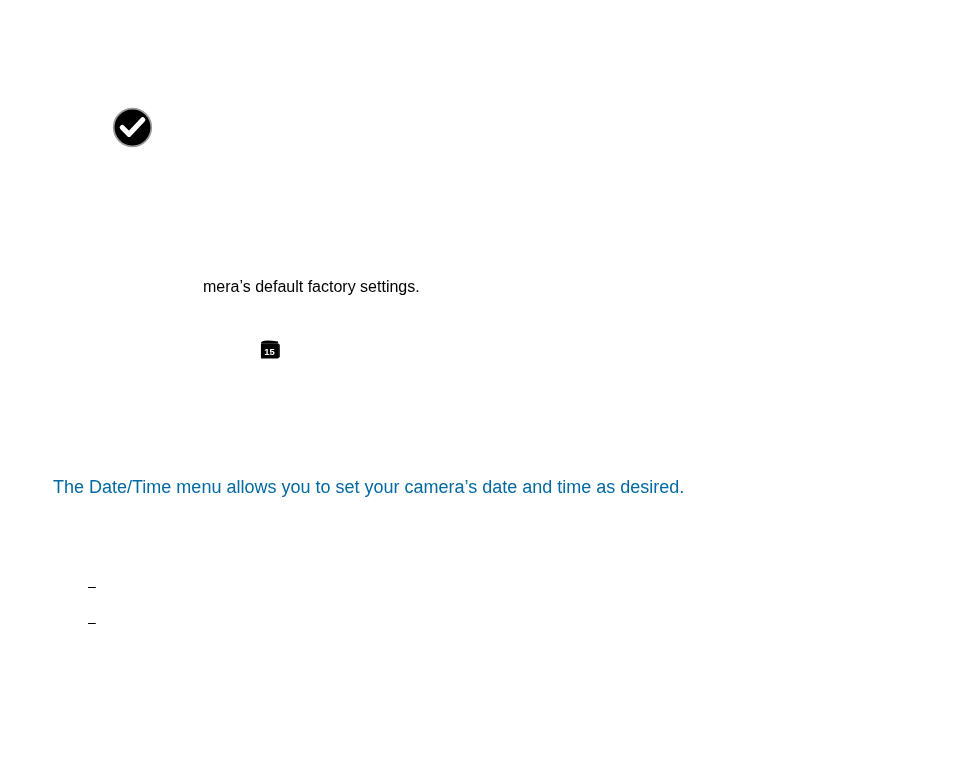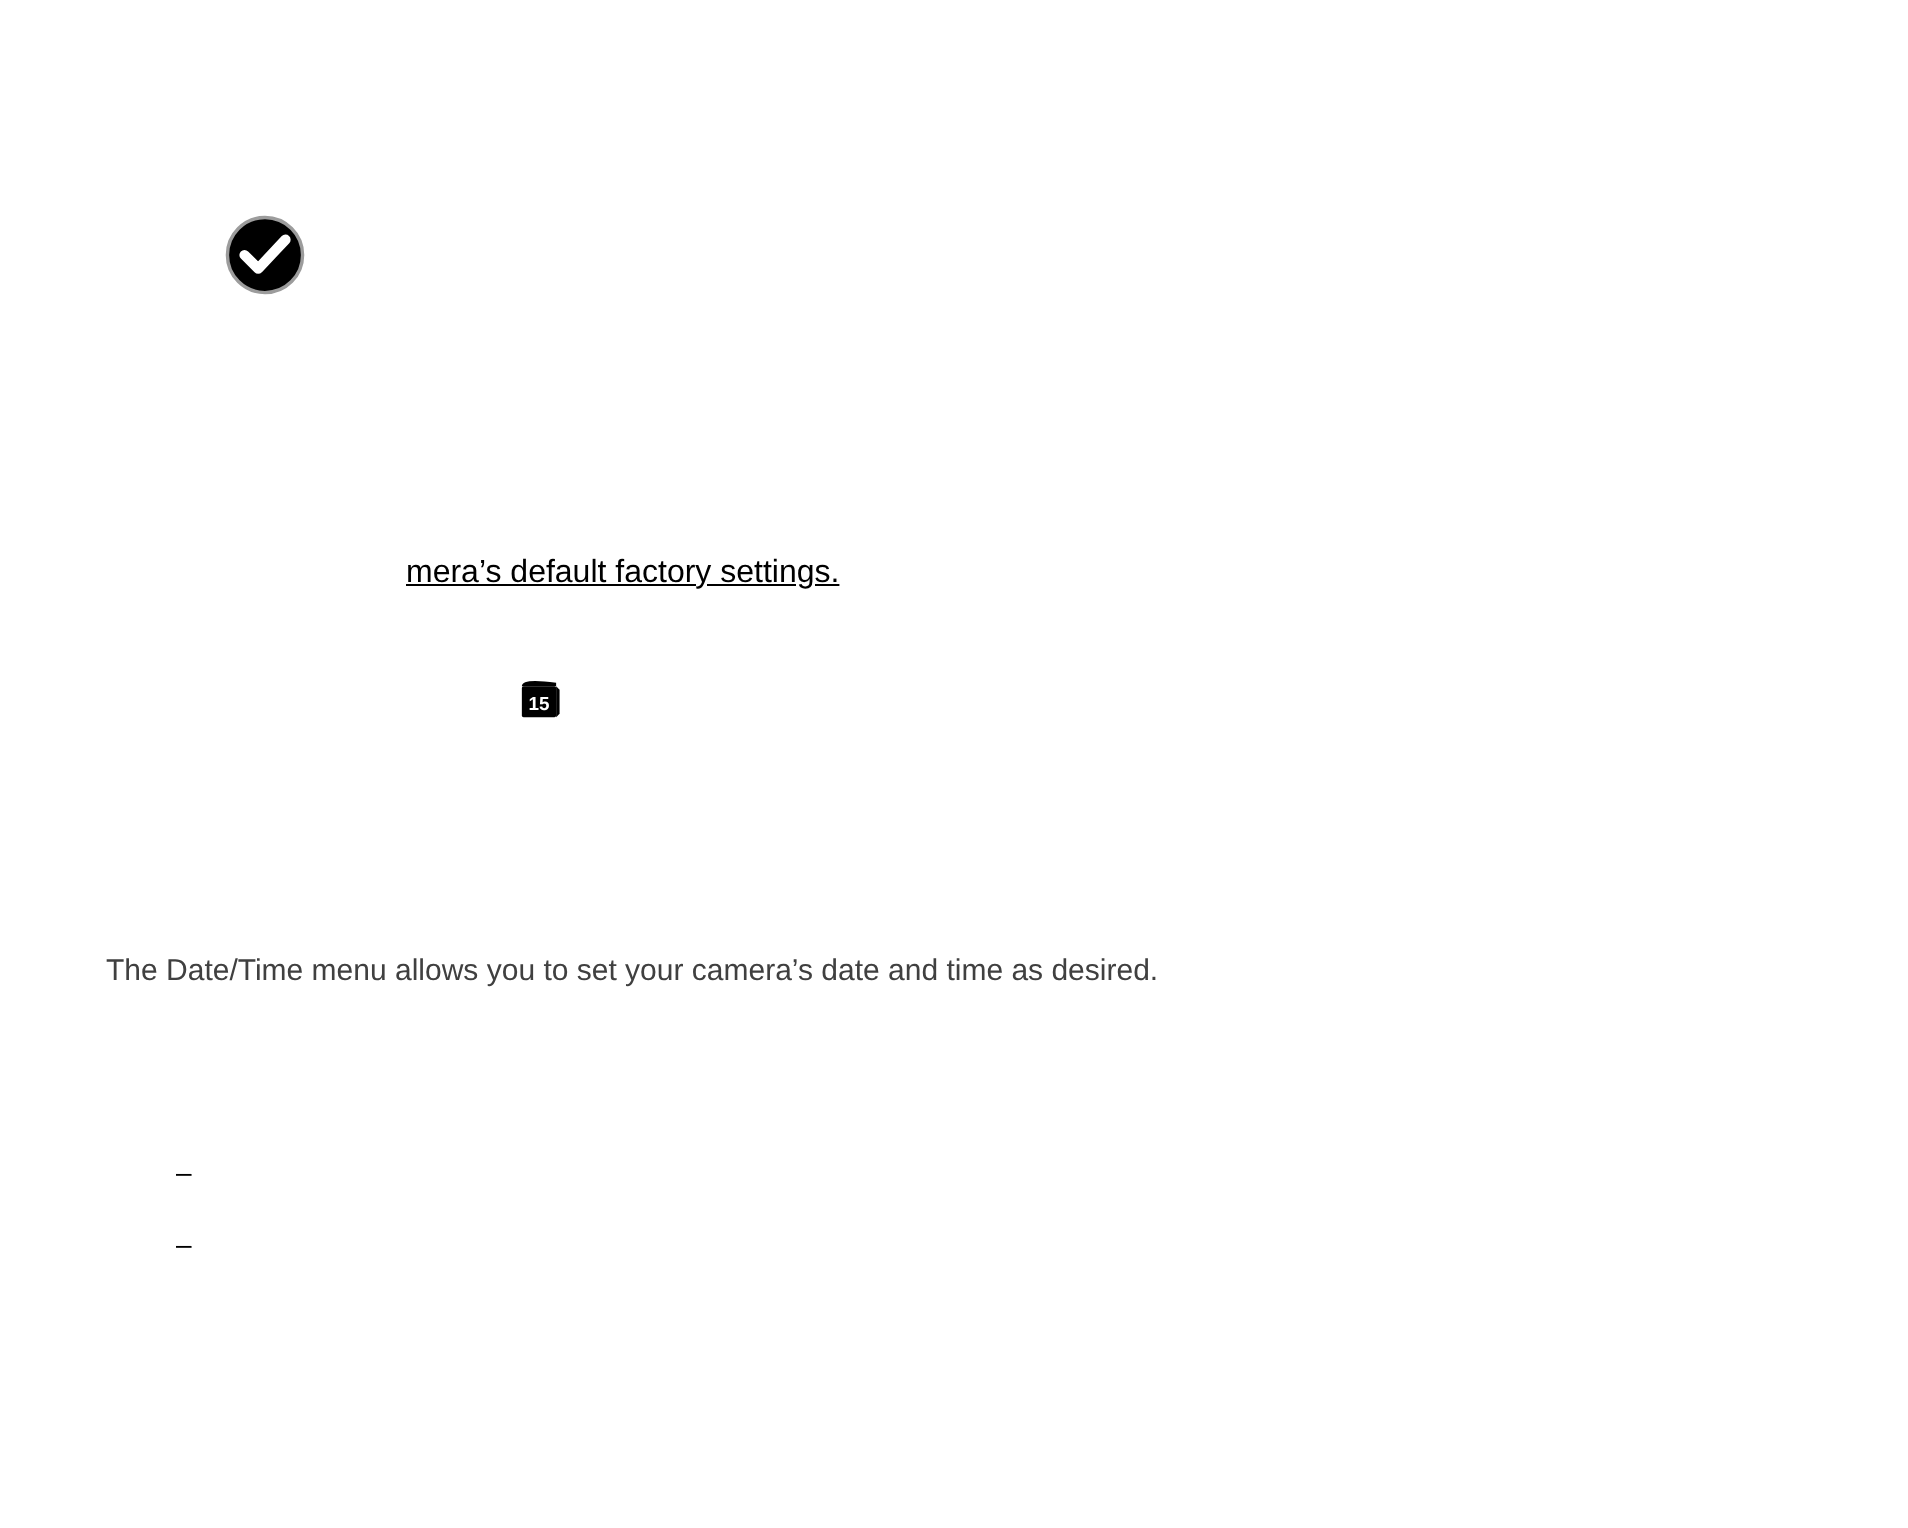--- a/index.html
+++ b/index.html
@@ -20,35 +20,34 @@
     top: 107px;
     width: 41px;
     height: 41px;
   }
   .text-fragment-1 {
     position: absolute;
     left: 203px;
     top: 278px;
     font-size: 16px;
     color: #000;
-    text-decoration: underline;
   }
   .date-icon {
     position: absolute;
     left: 259px;
     top: 338px;
     width: 21px;
     height: 24px;
   }
   .body-text {
     position: absolute;
     left: 53px;
     top: 477px;
-    font-size: 15px;
-    color: #404040;
+    font-size: 18px;
+    color: #0369a1;
   }
   .dash {
     position: absolute;
     font-size: 14px;
     color: #000;
   }
   .dash1 { left: 88px; top: 578px; }
   .dash2 { left: 88px; top: 614px; }
 </style>
 </head>

